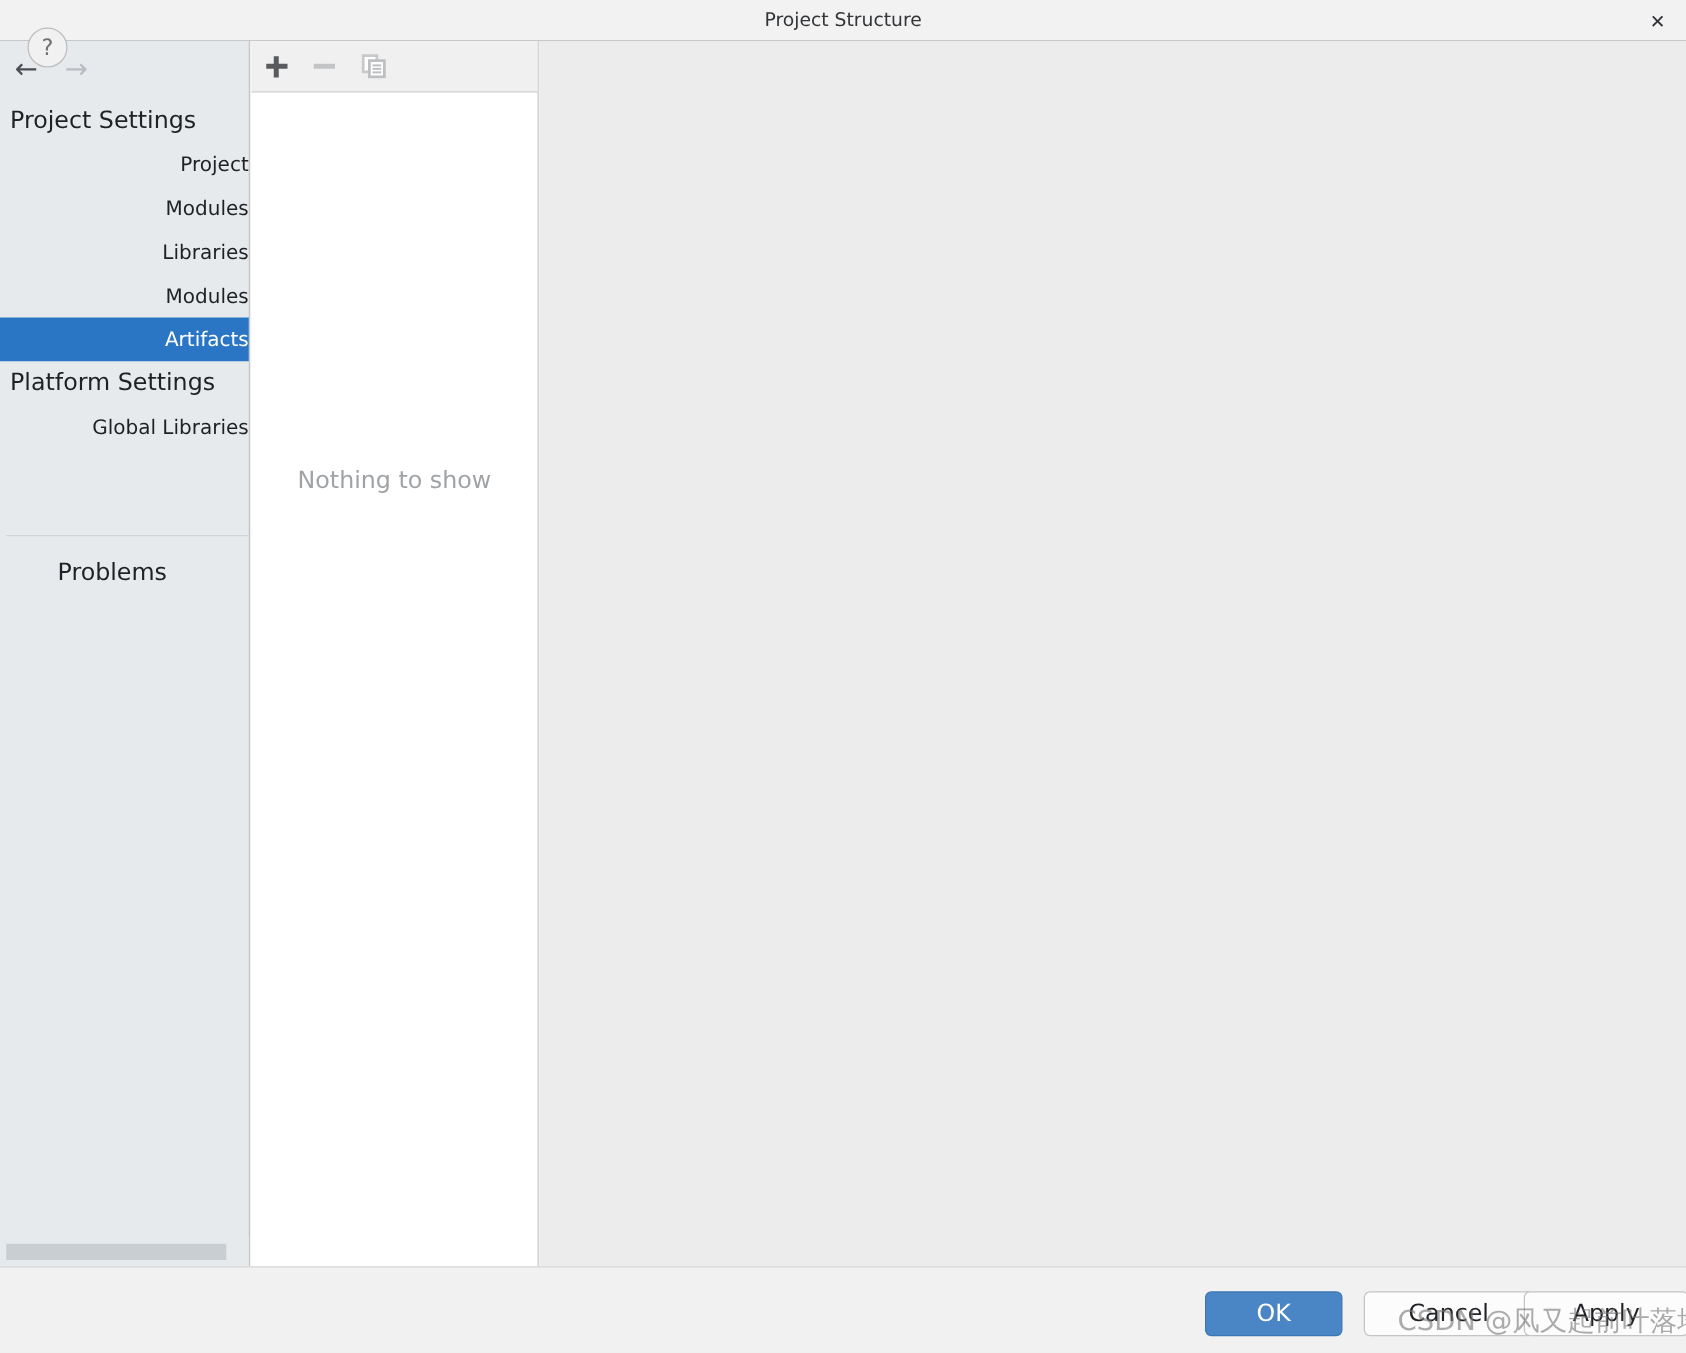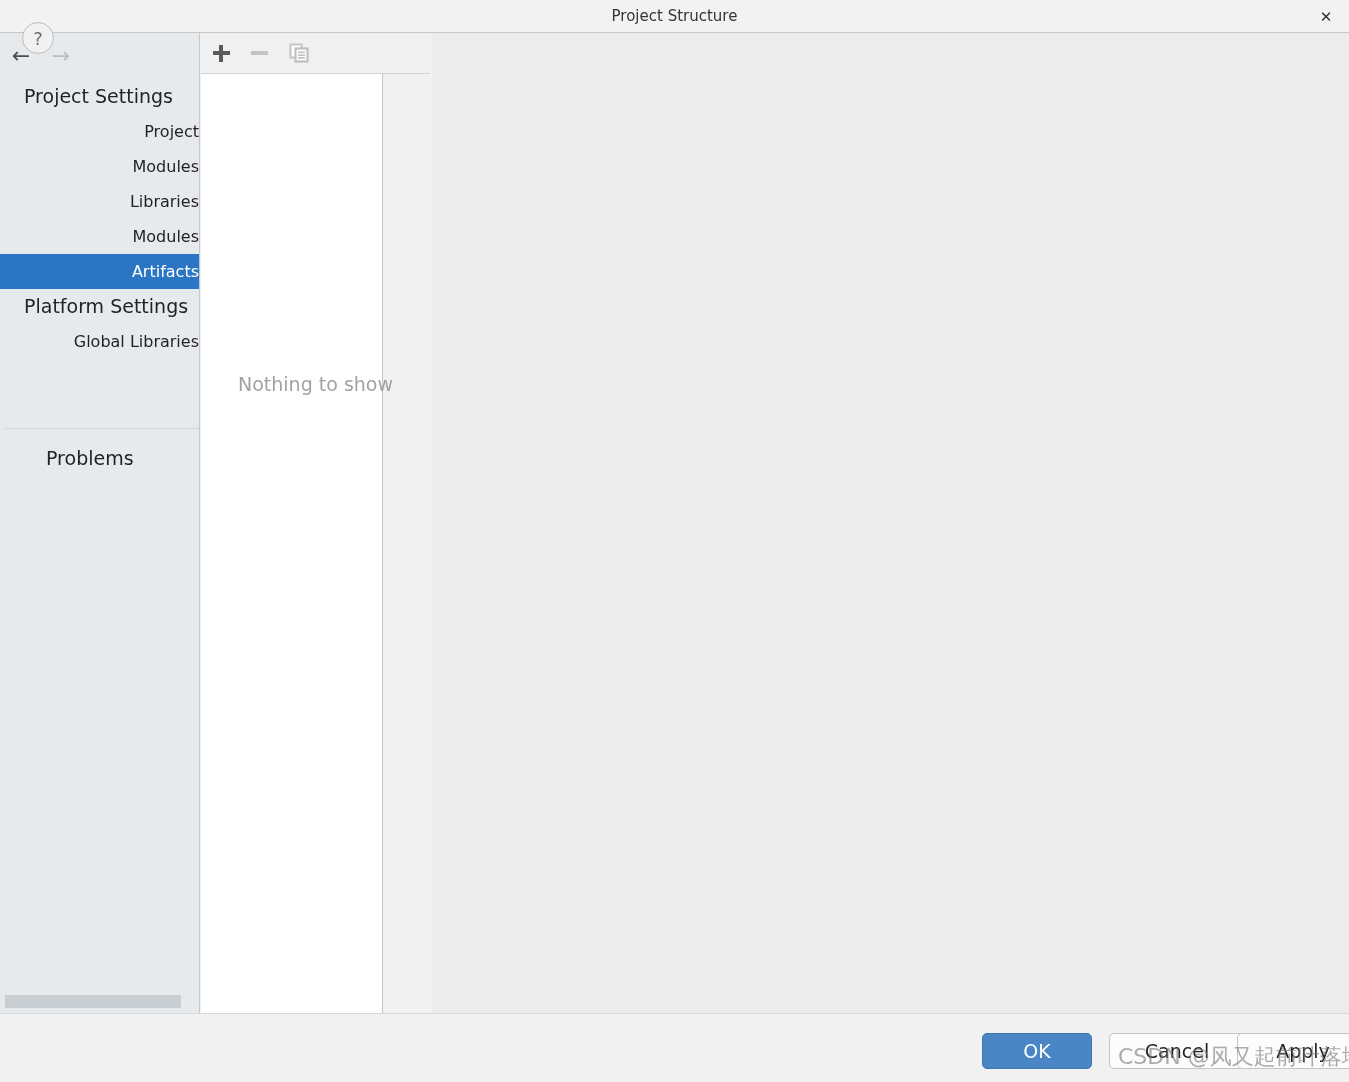--- a/index.html
+++ b/index.html
@@ -75,21 +75,21 @@
   .nav-fwd   { left: 46px; color: #b9bdc1; cursor: default; }
 
   .nav-list {
     position: absolute;
     left: 0; top: 46px;
     width: 199px;
   }
   .nav-group {
     height: 35px;
     line-height: 35px;
-    padding-left: 24px;
+    padding-left: 8px;
     font-size: 19px;
     color: #1f2124;
     white-space: nowrap;
     cursor: pointer;
     user-select: none;
     box-sizing: border-box;
   }
   .nav-item {
     height: 35px;
     line-height: 35px;
@@ -138,21 +138,21 @@
     left: 5px; top: 5px;
     width: 176px; height: 13px;
     background: #c9ced3;
     cursor: pointer;
   }
 
   
   .midpanel {
     position: absolute;
     left: 201px; top: 33px;
-    width: 182px; height: 980px;
+    width: 230px; height: 980px;
     background: #ffffff;
     border-right: 1px solid #c3c8cc;
     box-sizing: border-box;
   }
   .mid-toolbar {
     position: absolute;
     left: 0; top: 0;
     width: 229px; height: 41px;
     background: #f0f0f0;
     border-bottom: 1px solid #d2d2d2;
@@ -231,21 +231,20 @@
   .dlg-btn {
     position: absolute;
     top: 1033px;
     height: 36px;
     border-radius: 5px;
     font-size: 19px;
     display: flex; align-items: center; justify-content: center;
     cursor: pointer;
     box-sizing: border-box;
     user-select: none;
-    margin-left: 18px;
   }
   .btn-ok {
     left: 964px; width: 110px;
     background: #4a86c5;
     border: 1px solid #3d77b3;
     color: #ffffff;
   }
   .btn-cancel {
     left: 1091px; width: 136px;
     background: #fcfcfc;

